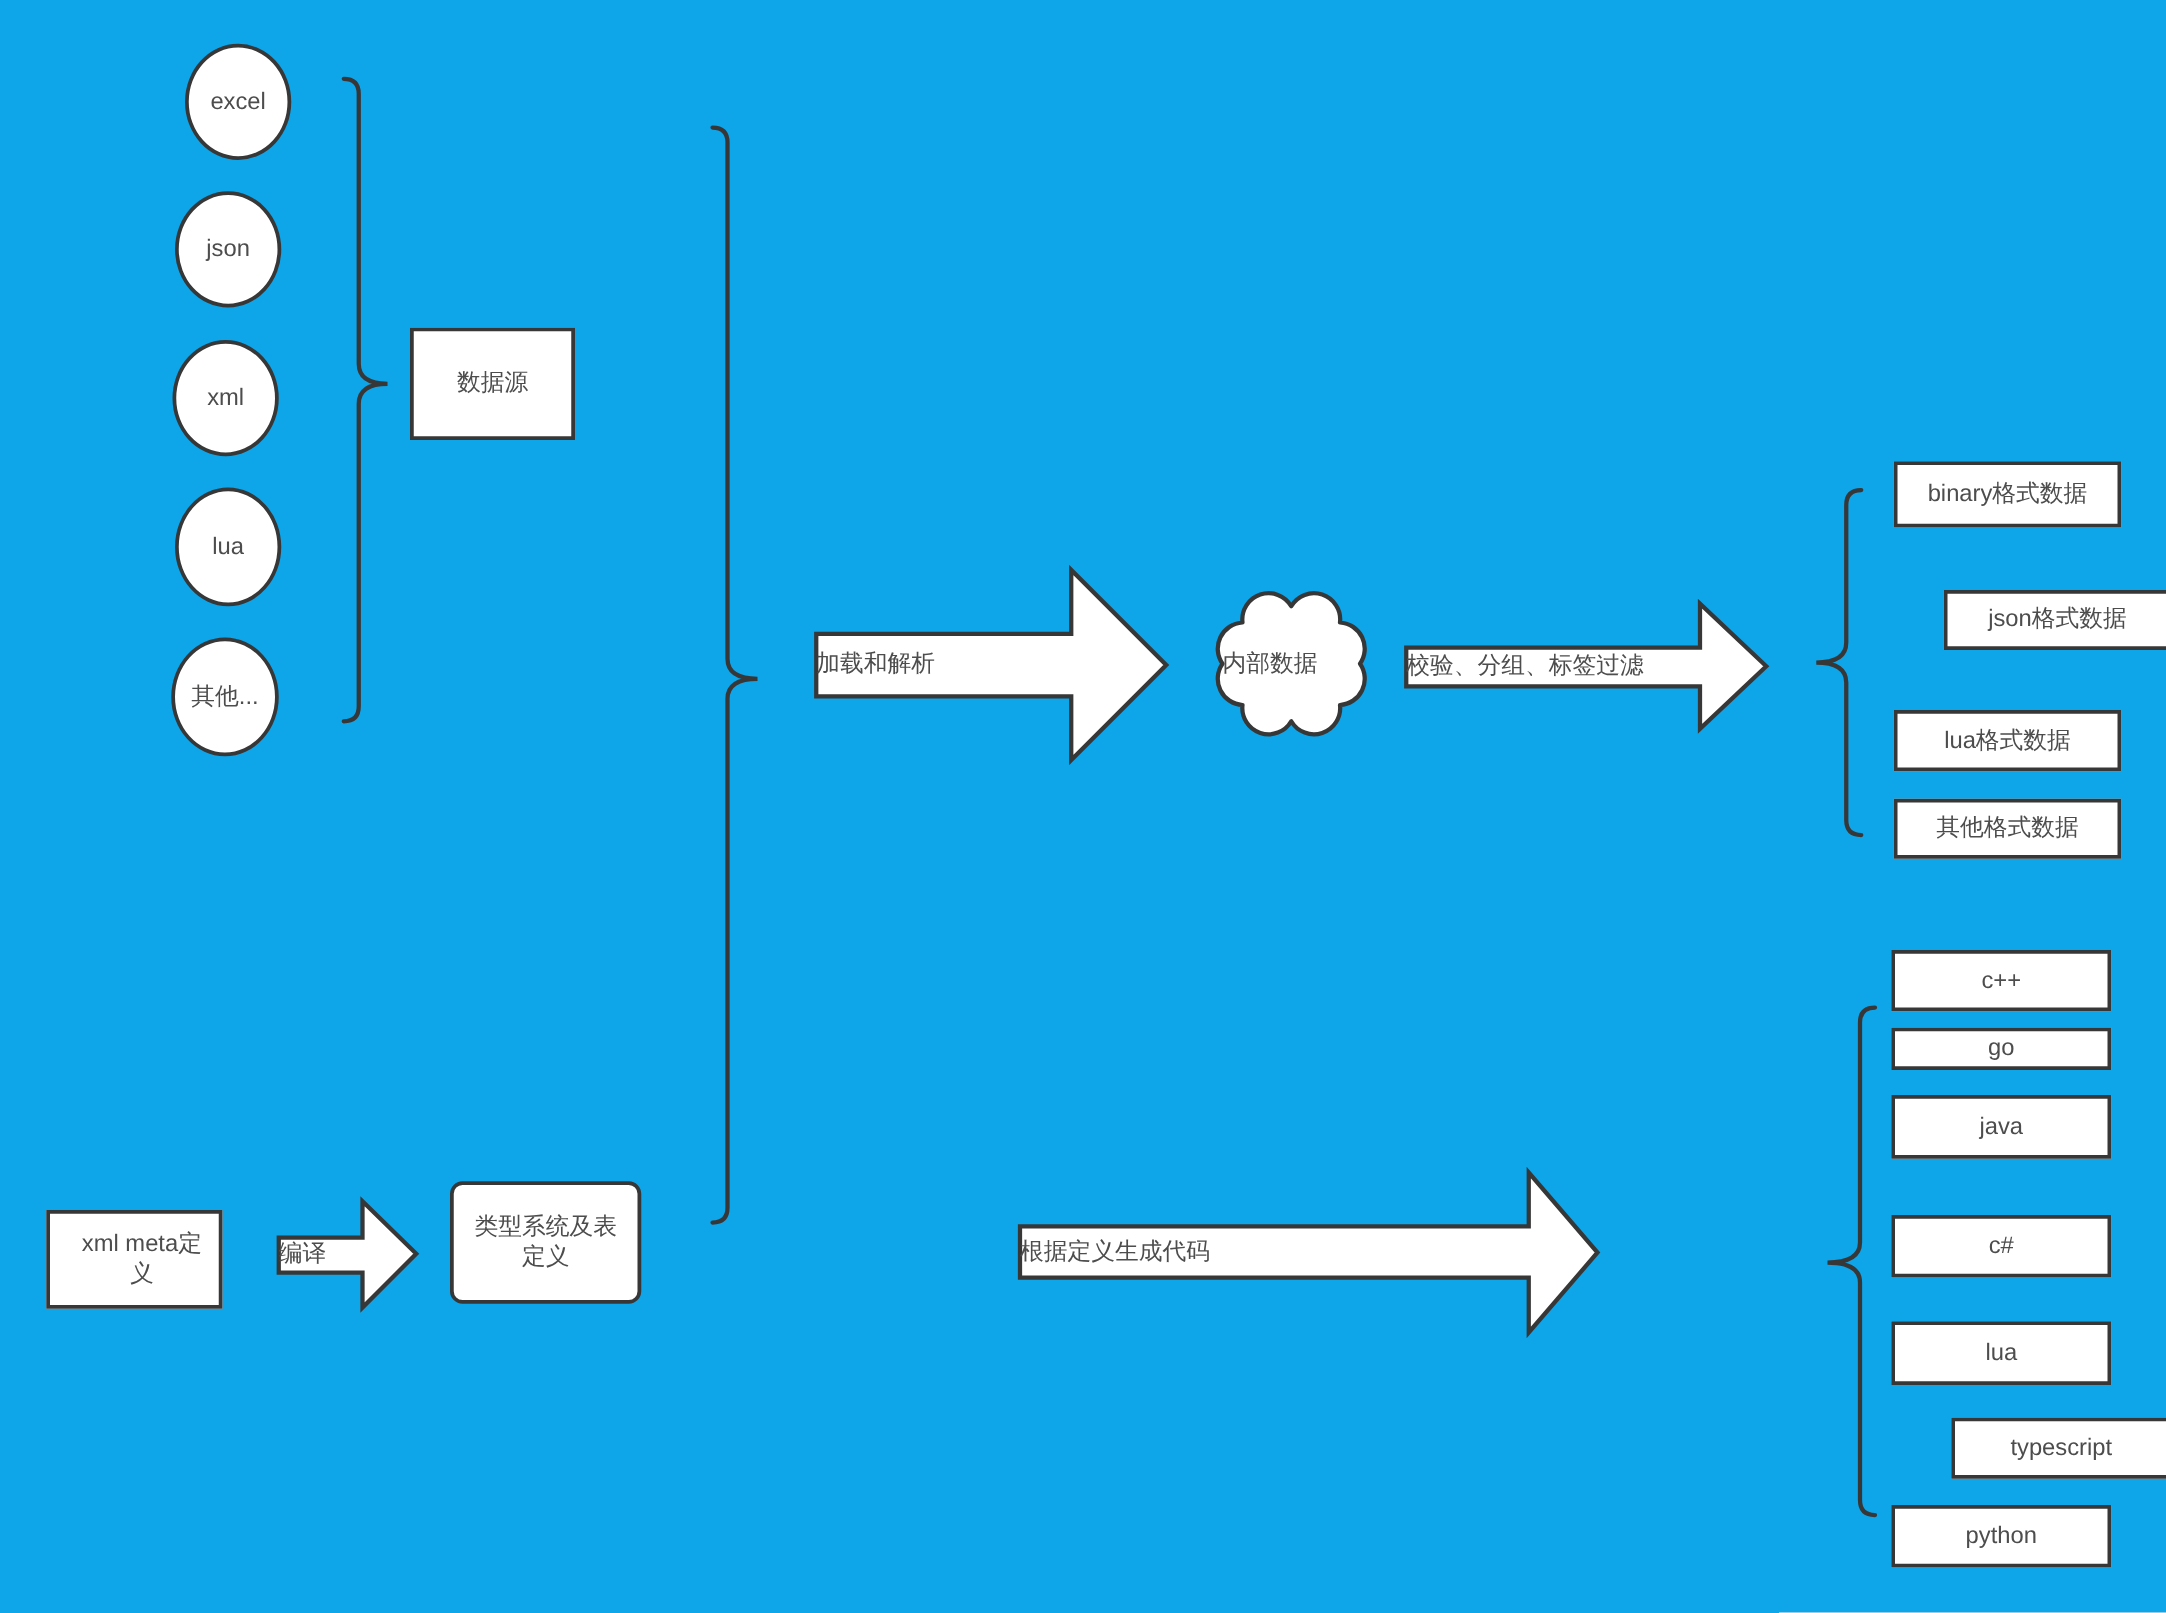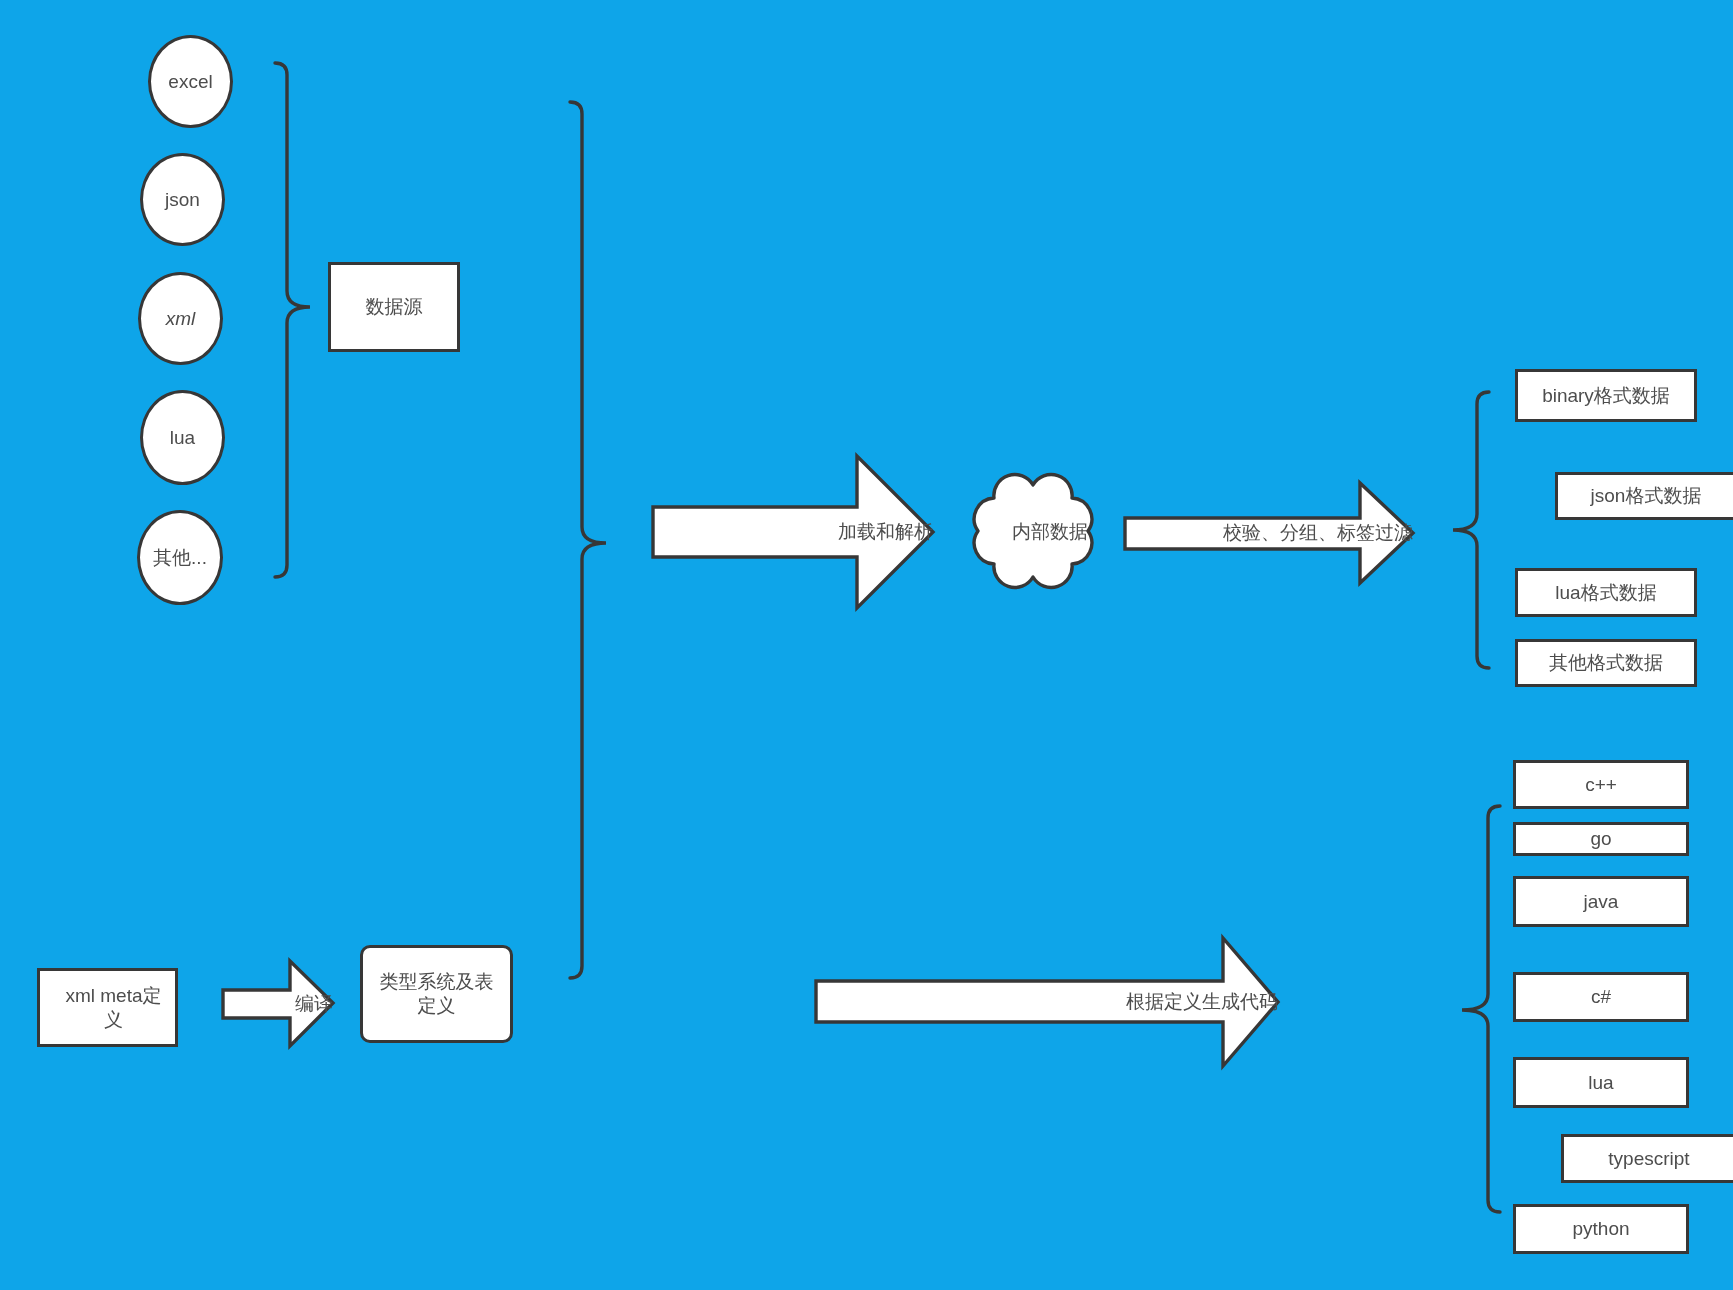--- a/index.html
+++ b/index.html
@@ -14,21 +14,21 @@
   .shape { stroke:#373737; }
   .box {
     position:absolute; box-sizing:border-box;
     background:#ffffff; border:3px solid #373737;
     display:flex; align-items:center; justify-content:center;
     font-size:19px; line-height:1.25; text-align:center; color:#4d4d4d;
   }
   .circle { border-radius:50%; }
   .rounded { border-radius:10px; }
   .lbl {
-    position:absolute; display:flex; align-items:center; justify-content:flex-end;
+    position:absolute; display:flex; align-items:center; justify-content:flex-start;
     font-size:19px; line-height:1.2; text-align:center; color:#4d4d4d;
     pointer-events:none; white-space:nowrap;
   }
   .wrap2 { white-space:normal; }
 </style>
 </head>
 <body>
 
 <div class="canvas">
 
@@ -60,21 +60,21 @@
          A 21 21 0 0 1 994 564
          A 21 21 0 0 1 978 531 Z" fill="#ffffff" stroke-width="3.4" stroke-linejoin="round"></path>
   </svg>
 
   <div class="box circle" style="left:148px; top:35px; width:85px; height:93px;">
     <span>excel</span>
   </div>
   <div class="box circle" style="left:140px; top:153px; width:85px; height:93px;">
     <span>json</span>
   </div>
-  <div class="box circle" style="left:138px; top:272px; width:85px; height:93px;font-style:italic;">
+  <div class="box circle" style="left:138px; top:272px; width:85px; height:93px;">
     <span>xml</span>
   </div>
   <div class="box circle" style="left:140px; top:390px; width:85px; height:95px;">
     <span>lua</span>
   </div>
   <div class="box circle" style="left:137px; top:510px; width:86px; height:95px;">
     <span>其他...</span>
   </div>
 
   <div class="box" style="left:328px; top:262px; width:132px; height:90px;">

